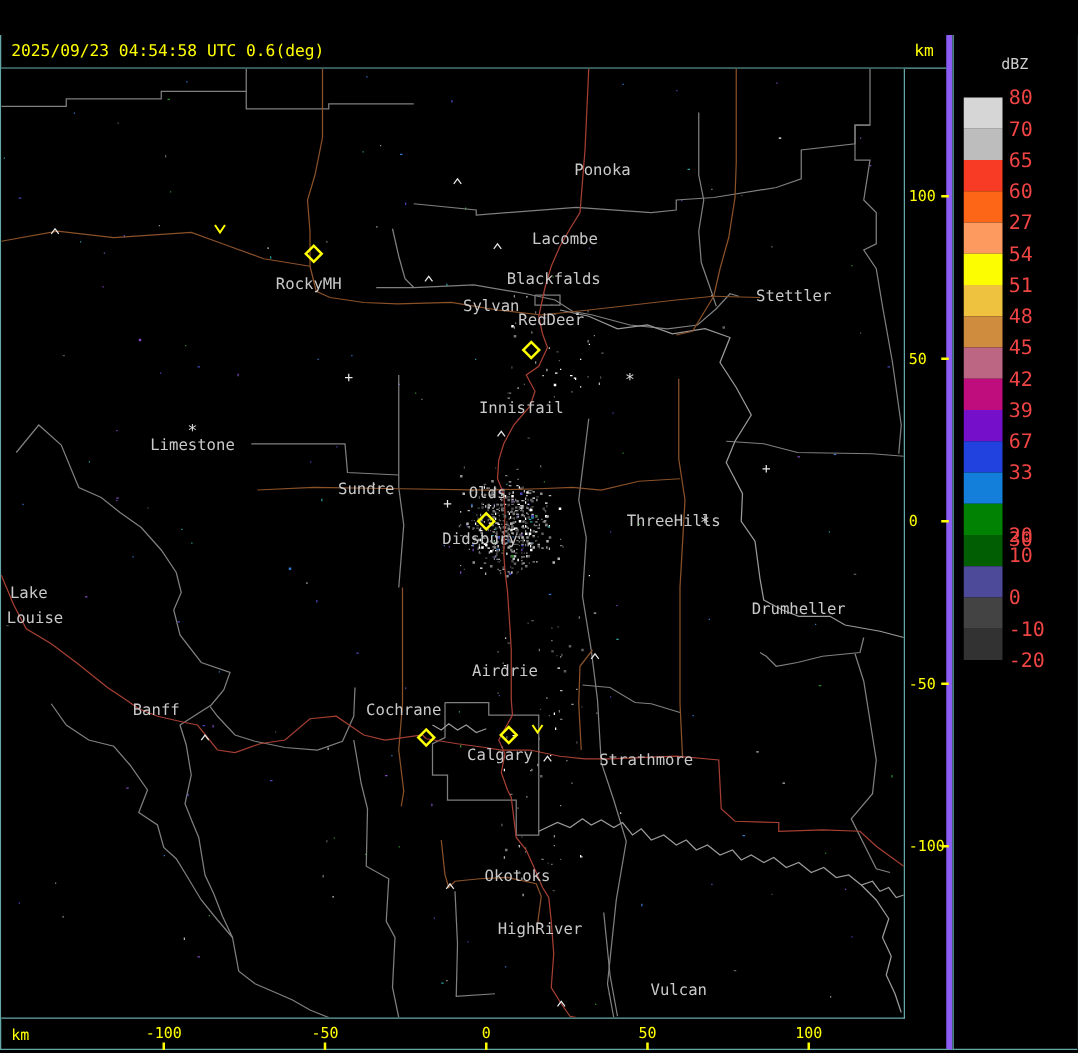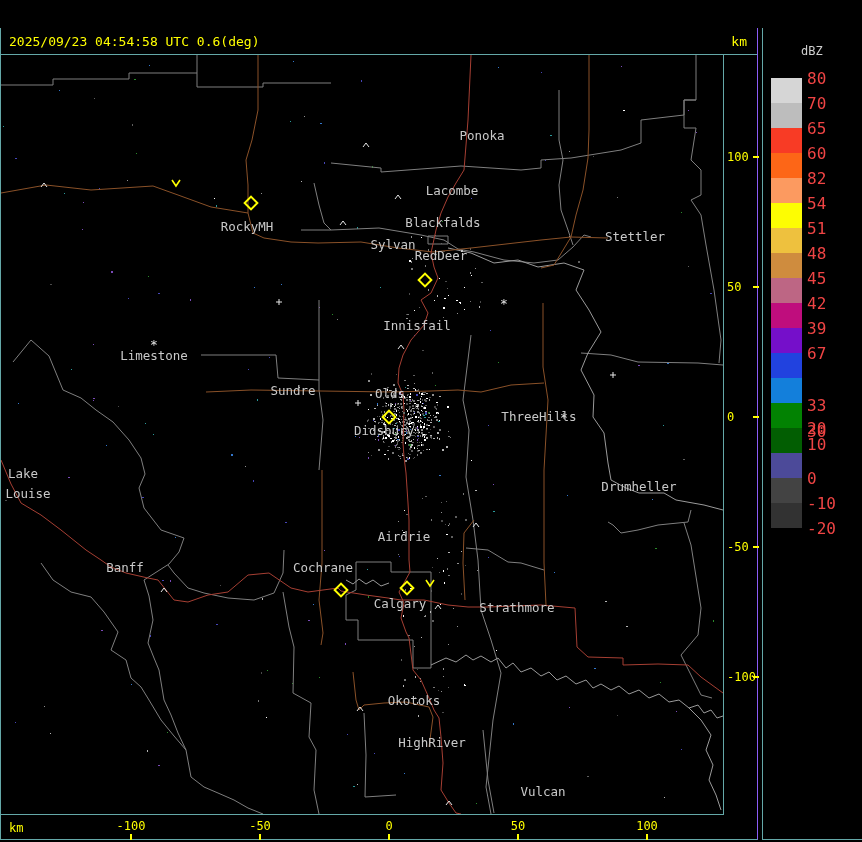--- a/index.html
+++ b/index.html
@@ -7,21 +7,21 @@
     position:relative;width:862px;height:842px;background:#000;overflow:hidden;
     font-family:"DejaVu Sans Mono","Liberation Mono",monospace;
   }
   .titlebar{
     position:absolute;left:0;top:0;width:860px;height:26px;
     border:1px solid #64a8a8;display:flex;align-items:center;justify-content:center;
     color:#cfcfcf;font-size:13px;letter-spacing:1px;background:#000;
   }
   .main-panel{
     position:absolute;left:0;top:28px;width:756px;height:811px;
-    border-left:1px solid #64a8a8;border-bottom:1px solid #64a8a8;border-right:1px solid #8b5cf6;
+    border-left:1px solid #64a8a8;border-bottom:1px solid #64a8a8;border-right:5px solid #8b5cf6;
     background:#000;
   }
   .status-row{
     position:absolute;left:0;top:0;width:756px;height:26px;
     border-bottom:1px solid #64a8a8;display:flex;align-items:center;
     color:#ffff00;font-size:13px;
   }
   .status-time{margin-left:8px;}
   .status-km{margin-left:auto;margin-right:10px;}
   .map-area{
@@ -985,29 +985,29 @@
         <div class="swatch" style="top: 400px; background: rgb(2, 94, 2);"></div>
         <div class="swatch" style="top: 425px; background: rgb(76, 74, 153);"></div>
         <div class="swatch" style="top: 450px; background: rgb(67, 67, 67);"></div>
         <div class="swatch" style="top: 475px; background: rgb(50, 50, 50);"></div>
       </div>
     <div id="stop-labels">
         <div class="stop-label" style="top: 50px;">80</div>
         <div class="stop-label" style="top: 75px;">70</div>
         <div class="stop-label" style="top: 100px;">65</div>
         <div class="stop-label" style="top: 125px;">60</div>
-        <div class="stop-label" style="top: 150px;">82</div>
+        <div class="stop-label" style="top: 150px;">27</div>
         <div class="stop-label" style="top: 175px;">54</div>
         <div class="stop-label" style="top: 200px;">51</div>
         <div class="stop-label" style="top: 225px;">48</div>
         <div class="stop-label" style="top: 250px;">45</div>
         <div class="stop-label" style="top: 275px;">42</div>
         <div class="stop-label" style="top: 300px;">39</div>
         <div class="stop-label" style="top: 325px;">67</div>
-        <div class="stop-label" style="top: 350px; margin-top: 27px;">33</div>
+        <div class="stop-label" style="top: 350px;">33</div>
         <div class="stop-label" style="top: 375px; margin-top: 28px;">30</div>
         <div class="stop-label" style="top: 400px;">20</div>
         <div class="stop-label" style="top: 416px;">10</div>
         <div class="stop-label" style="top: 450px;">0</div>
         <div class="stop-label" style="top: 475px;">-10</div>
         <div class="stop-label" style="top: 500px;">-20</div>
       </div>
   </div>
 
 </div>

